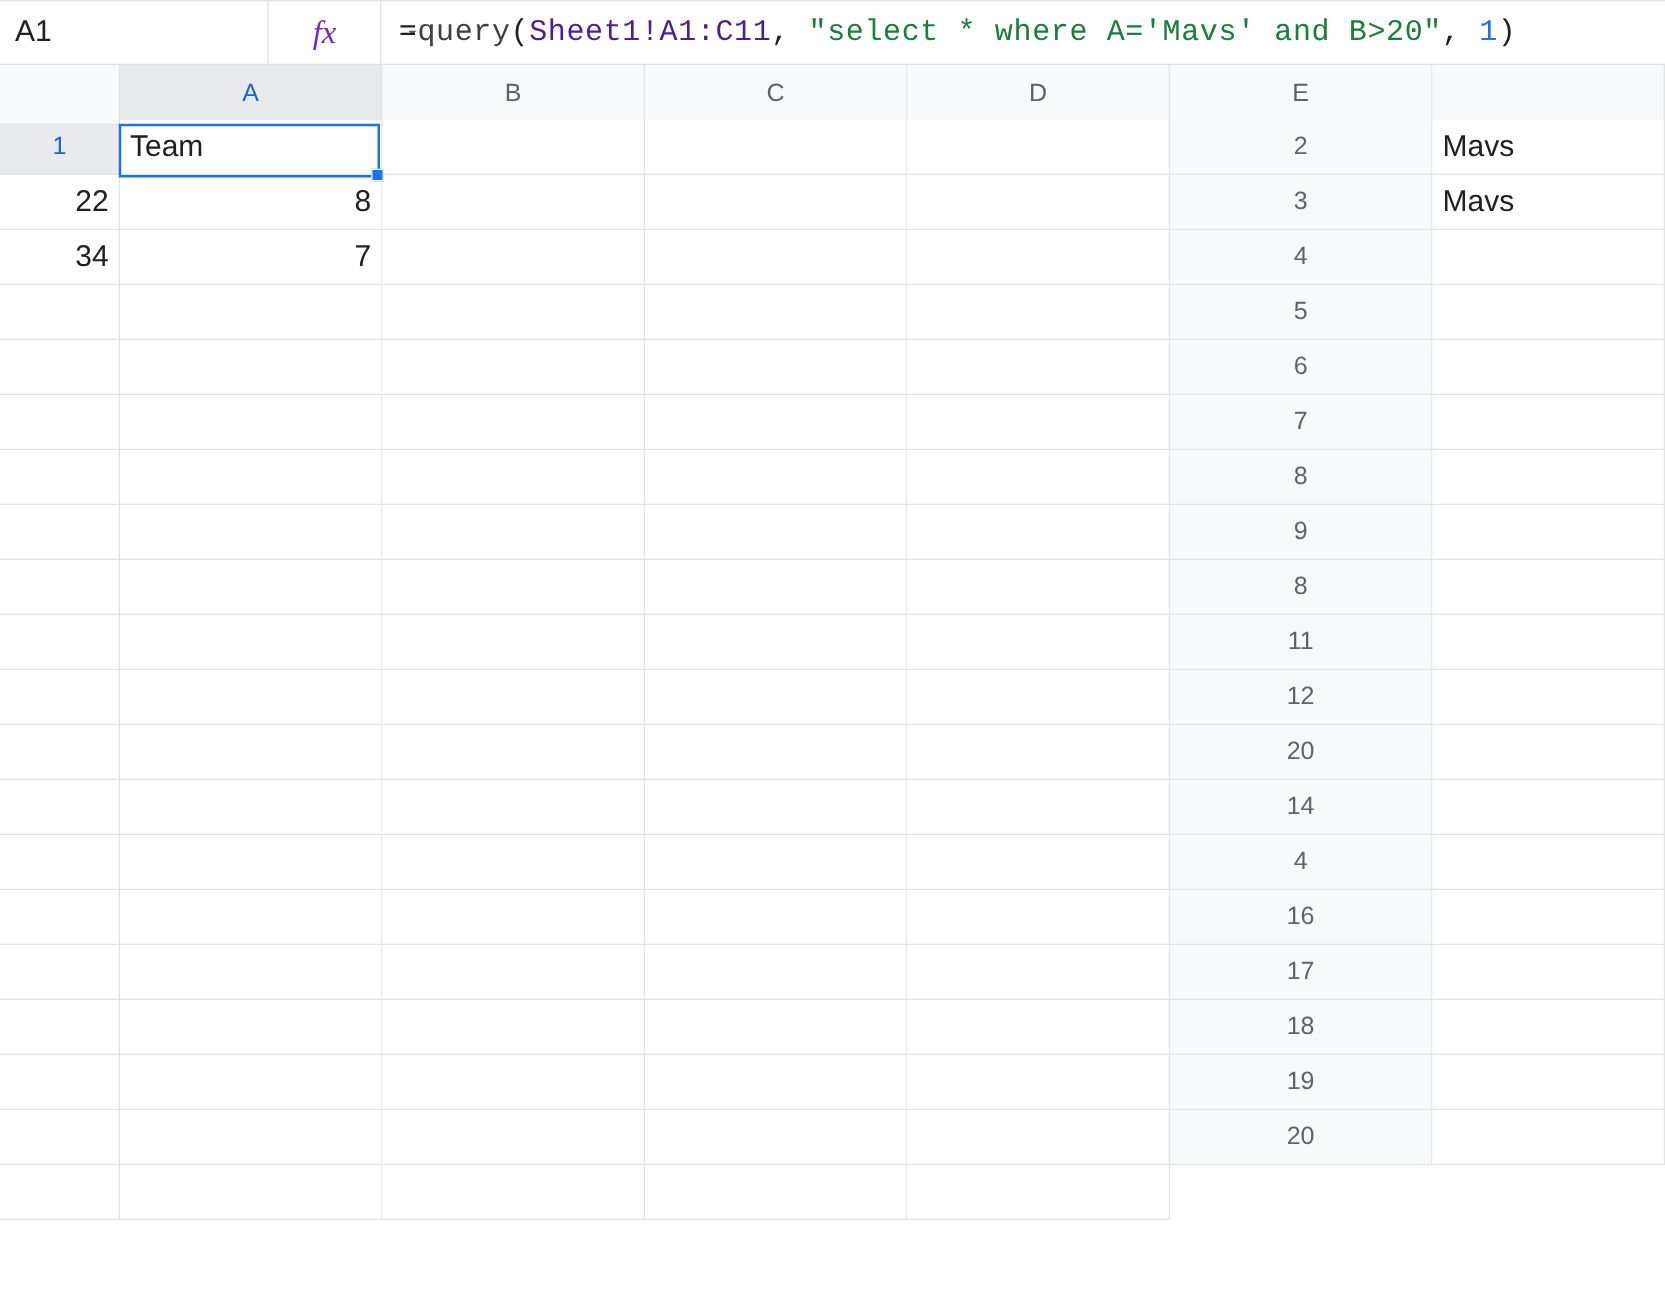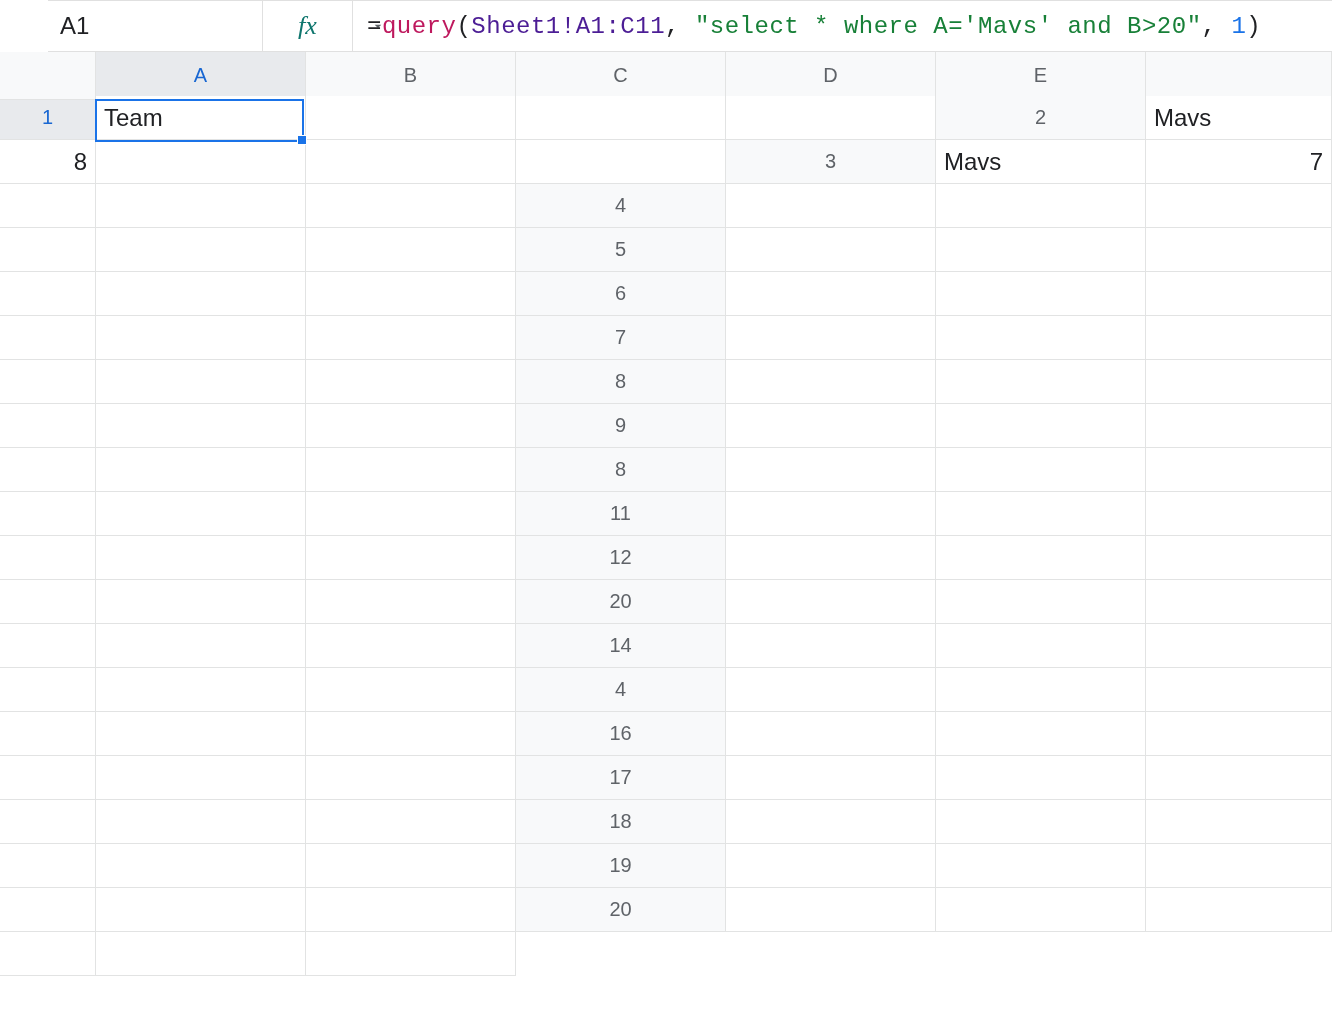--- a/index.html
+++ b/index.html
@@ -10,21 +10,20 @@
     width: 1332px;
     height: 1032px;
   }
   .formula-bar {
     display: flex;
     align-items: center;
     height: 52px;
     border-top: 1px solid #e0e0e0;
     border-bottom: 1px solid #e0e0e0;
     background: #fff;
-    margin-left: 48px;
   }
   .name-box-wrap {
     display: flex;
     align-items: center;
     width: 215px;
     height: 100%;
     padding-left: 12px;
     border-right: 1px solid #e0e0e0;
   }
   .name-box {
@@ -43,21 +42,21 @@
     justify-content: center;
     cursor: pointer;
     margin-right: 6px;
   }
   .name-box-dropdown svg { fill: #5f6368; }
   .fx-label {
     width: 90px;
     font-family: Georgia, 'Times New Roman', serif;
     font-style: italic;
     font-size: 26px;
-    color: #0f766e;
+    color: #6d28d9;
     text-align: center;
     border-right: 1px solid #e0e0e0;
     height: 100%;
     display:flex;
     align-items:center;
     justify-content:center;
     user-select: none;
   }
   .formula-input {
     flex: 1;
@@ -65,21 +64,21 @@
     font-size: 24px;
     letter-spacing: 0.5px;
     padding-left: 14px;
     height: 100%;
     display: flex;
     align-items: center;
     white-space: pre;
     overflow: hidden;
     color: #202124;
   }
-  .tok-func  { color: #be185d; text-align: center; }
+  .tok-func  { color: #404040; text-align: center; }
   .tok-paren { color: #202124; }
   .tok-range { color: #4c1d95; }
   .tok-comma { color: #202124; }
   .tok-str   { color: #188038; }
   .tok-num   { color: #1a73e8; }
   .tok-eq    { color: #202124; }
 
   .sheet {
     display: grid;
     grid-template-columns: 96px repeat(5, 210px) 1fr;
@@ -165,26 +164,28 @@
       <div class="col-header" style="height: 48px;">D</div>
       <div class="col-header" style="height: 48px;">E</div>
       <div class="col-header" style="height: 48px;"></div>
       <div class="row-header active">1</div>
       <div class="cell txt">Team</div>
       <div class="cell txt"></div>
       <div class="cell txt"></div>
       <div class="cell txt"></div>
       <div class="row-header">2</div>
       <div class="cell txt">Mavs</div>
+      <div class="cell num">22</div>
       <div class="cell num">8</div>
       <div class="cell txt"></div>
       <div class="cell txt"></div>
       <div class="cell txt"></div>
       <div class="row-header">3</div>
       <div class="cell txt">Mavs</div>
+      <div class="cell num">34</div>
       <div class="cell num">7</div>
       <div class="cell txt"></div>
       <div class="cell txt"></div>
       <div class="cell txt"></div>
       <div class="row-header">4</div>
       <div class="cell txt"></div>
       <div class="cell txt"></div>
       <div class="cell txt"></div>
       <div class="cell txt"></div>
       <div class="cell txt"></div>

